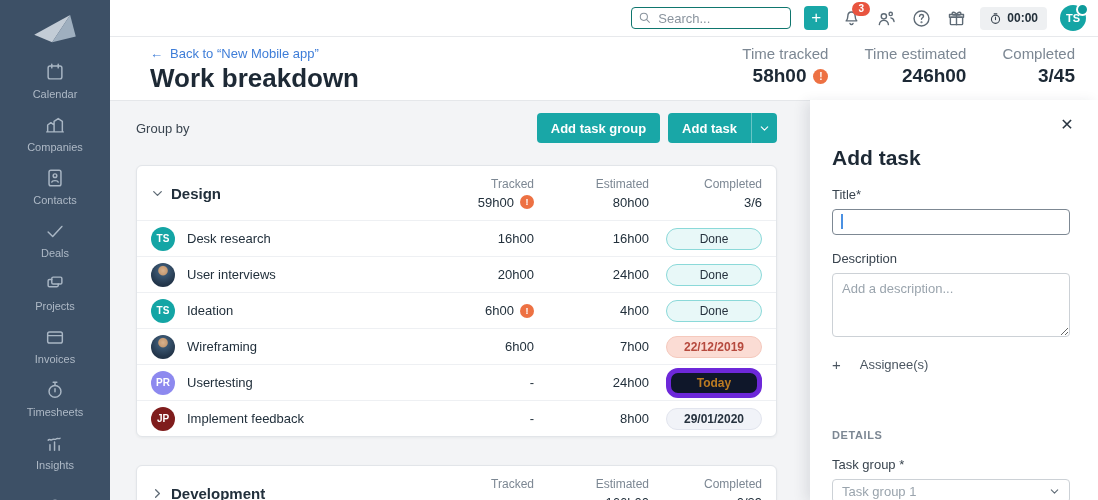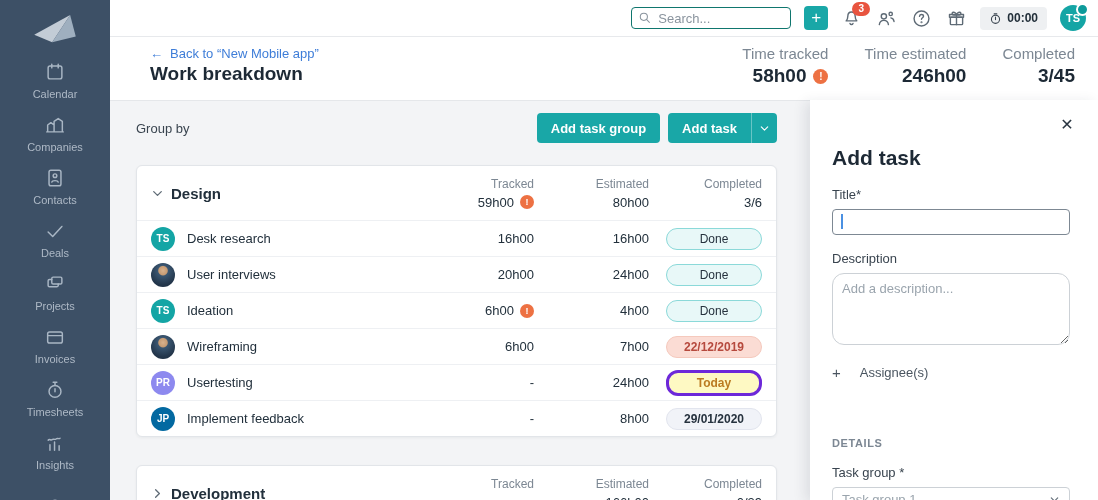--- a/index.html
+++ b/index.html
@@ -36,21 +36,21 @@
   .timer-pill .ic{width:13px;height:13px;color:#39444f;}
   .tb-avatar{position:relative;width:26px;height:26px;border-radius:50%;background:#14a5a5;color:#fff;
              font-size:11px;font-weight:700;display:flex;align-items:center;justify-content:center;cursor:pointer;}
   .status-dot{position:absolute;top:-2px;right:-3px;width:9px;height:9px;border-radius:50%;background:#0d9b9b;border:2px solid #fff;}
 
   
   .header{position:absolute;left:110px;top:36px;right:0;height:64px;background:#fff;border-bottom:1px solid #e5e7ea;z-index:4;}
   .back{position:absolute;left:40px;top:10px;font-size:13px;color:#3e7dd8;cursor:pointer;display:flex;gap:7px;align-items:center;}
   .back .arrow{font-size:13px;}
   .back .arrow::before{content:"\2190";}
-  .page-title{position:absolute;left:40px;top:27px;font-size:19px;font-weight:700;color:#1d2935;}
+  .page-title{position:absolute;left:40px;top:27px;font-size:26px;font-weight:700;color:#1d2935;}
   .stats{position:absolute;right:23px;top:9px;display:flex;gap:36px;}
   .stat{text-align:right;}
   .stat-label{font-size:15px;color:#7c8793;margin-bottom:3px;}
   .stat-value{font-size:19px;font-weight:700;color:#1d2935;display:flex;align-items:center;justify-content:flex-end;}
   .warn-icon{display:inline-flex;width:15px;height:15px;border-radius:50%;background:#ed7143;color:#fff;
              align-items:center;justify-content:center;font-size:10px;font-weight:800;margin-left:7px;flex:none;}
   .warn-icon::before{content:"!";}
 
   
   .content{position:absolute;left:110px;top:100px;width:988px;height:400px;background:#f3f4f6;overflow:hidden;}
@@ -82,35 +82,35 @@
   .task-row{display:flex;align-items:center;height:35px;border-top:1px solid #eef0f3;padding:0 14px;cursor:pointer;}
   .avatar{width:24px;height:24px;border-radius:50%;color:#fff;font-size:10px;font-weight:700;
           display:flex;align-items:center;justify-content:center;margin-right:12px;flex:none;}
   .avatar.photo{background:radial-gradient(circle at 50% 32%,#d8b28e 0%,#c79b73 21%,#3a5671 26%,#24374c 68%,#1b2b3e 100%);}
   .task-title{font-size:13px;color:#22303c;}
   .cell{font-size:13px;color:#22303c;display:flex;align-items:center;justify-content:flex-end;}
   .badge{display:inline-block;min-width:96px;box-sizing:border-box;padding:3px 10px;border-radius:12px;
          font-size:12px;text-align:center;font-weight:600;}
   .badge.done{background:#e8f8f8;border:1px solid #8bd9d9;color:#26323e;font-weight:500;}
   .badge.overdue{background:#fbdcd4;border:1px solid #f5c9bd;color:#b6493d;}
-  .badge.today{background:#fef9c3;border:3px solid #6d28d9;color:#bb7b22;}
+  .badge.today{background:#0f172a;border:5px solid #6d28d9;color:#bb7b22;}
   .badge.future{background:#f1f3f8;border:1px solid #e2e5ee;color:#26323e;}
 
   
   .panel{position:absolute;left:810px;top:100px;width:288px;height:400px;background:#fff;z-index:5;
          box-shadow:-5px 2px 12px rgba(30,40,55,.10);box-sizing:border-box;padding:0 28px 0 22px;}
   .close-btn{position:absolute;top:16px;right:22px;width:18px;height:18px;color:#2a3642;font-size:16px;
              line-height:18px;text-align:center;cursor:pointer;}
   .close-btn::before{content:"\2715";}
   .panel-title{margin:46px 0 0;font-size:21px;font-weight:700;color:#1d2935;}
   .field-label{font-size:13px;color:#39444f;margin:16px 0 7px;}
   .field-label:first-of-type{margin-top:17px;}
   .text-input{position:relative;height:24px;border:1px solid #7d8893;border-radius:4px;background:#fff;}
   .caret{position:absolute;left:8px;top:4px;width:1.5px;height:15px;background:#4a90e2;}
-  .panel textarea{width:100%;height:72px;box-sizing:border-box;border:1px solid #ccd1d6;border-radius:12px;
+  .panel textarea{width:100%;height:64px;box-sizing:border-box;border:1px solid #ccd1d6;border-radius:4px;
                   padding:7px 9px;font-size:13px;color:#39444f;font-family:inherit;resize:vertical;outline:none;}
   .panel textarea::placeholder{color:#9aa4ad;}
   .link-add{display:flex;align-items:center;gap:19px;font-size:13px;color:#4a5560;margin-top:15px;cursor:pointer;}
   .plus-glyph{font-size:15px;color:#4a5560;}
   .plus-glyph::before{content:"+";}
   .details-label{margin-top:56px;font-size:11px;font-weight:700;letter-spacing:.6px;color:#7c8793;}
   .tg-select{height:24px;color:#9aa4ad;}
 </style>
 </head>
 <body>
@@ -418,21 +418,21 @@
                 </div>
       <div class="col col-e cell">
                   <span class="ev">24h00</span>
                 </div>
       <div class="col col-c cell">
                   <span class="badge today">Today</span>
                 </div>
     </div>
   </div>
             <div class="task-row">
-    <span class="avatar" style="background: #0369a1;">JP</span>
+    <span class="avatar" style="background: #7f1d1d;">JP</span>
     <span class="task-title">Implement feedback</span>
     <div class="cols">
       <div class="col col-t cell">
                   <span class="tv">-</span>
                 </div>
       <div class="col col-e cell">
                   <span class="ev">8h00</span>
                 </div>
       <div class="col col-c cell">
                   <span class="badge future">29/01/2020</span>

